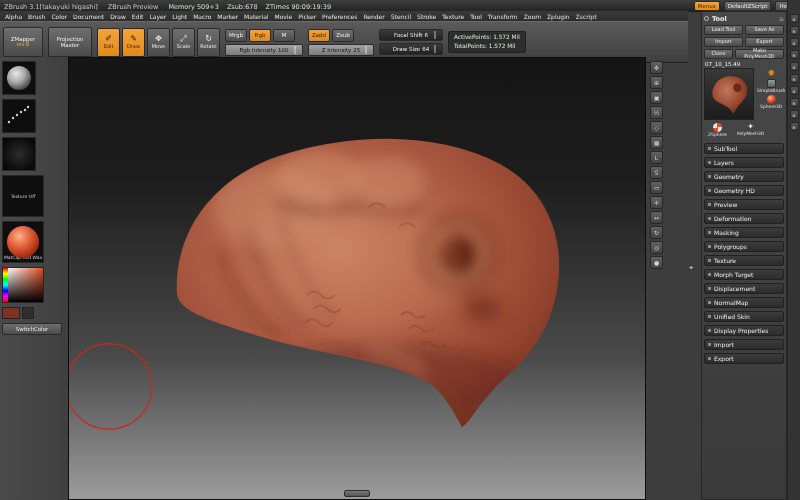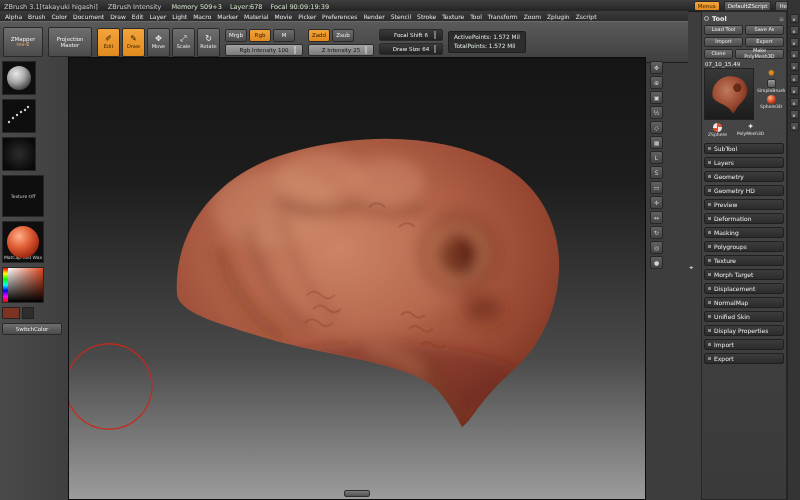--- a/index.html
+++ b/index.html
@@ -154,25 +154,25 @@
     width:9px;height:9px;box-sizing:border-box;font-size:5px;color:#9a9a9a;
     background:linear-gradient(#555,#3c3c3c);border:1px solid #262626;border-radius:1px;
     display:flex;align-items:center;justify-content:center;
   }
 </style>
 </head>
 <body>
 
 <div class="titlebar">
   <span>ZBrush 3.1[takayuki higashi]</span>
-  <span>ZBrush Intensity</span>
+  <span>ZBrush Preview</span>
   <span class="stats">
     <span>Memory 509+3</span>
-    <span>Layer:678</span>
-    <span>Focal 90:09:19:39</span>
+    <span>Zsub:678</span>
+    <span>ZTimes 90:09:19:39</span>
   </span>
   <span class="right">
     <span class="btn orange" style="height:8px;padding:0 3px;">Menus</span>
     <span class="btn" style="height:8px;padding:0 3px;">DefaultZScript</span>
     <span class="btn" style="height:8px;padding:0 3px;">Help</span>
   </span>
 </div>
 
 <div class="menubar">
     <div class="menu-item">Alpha</div>

